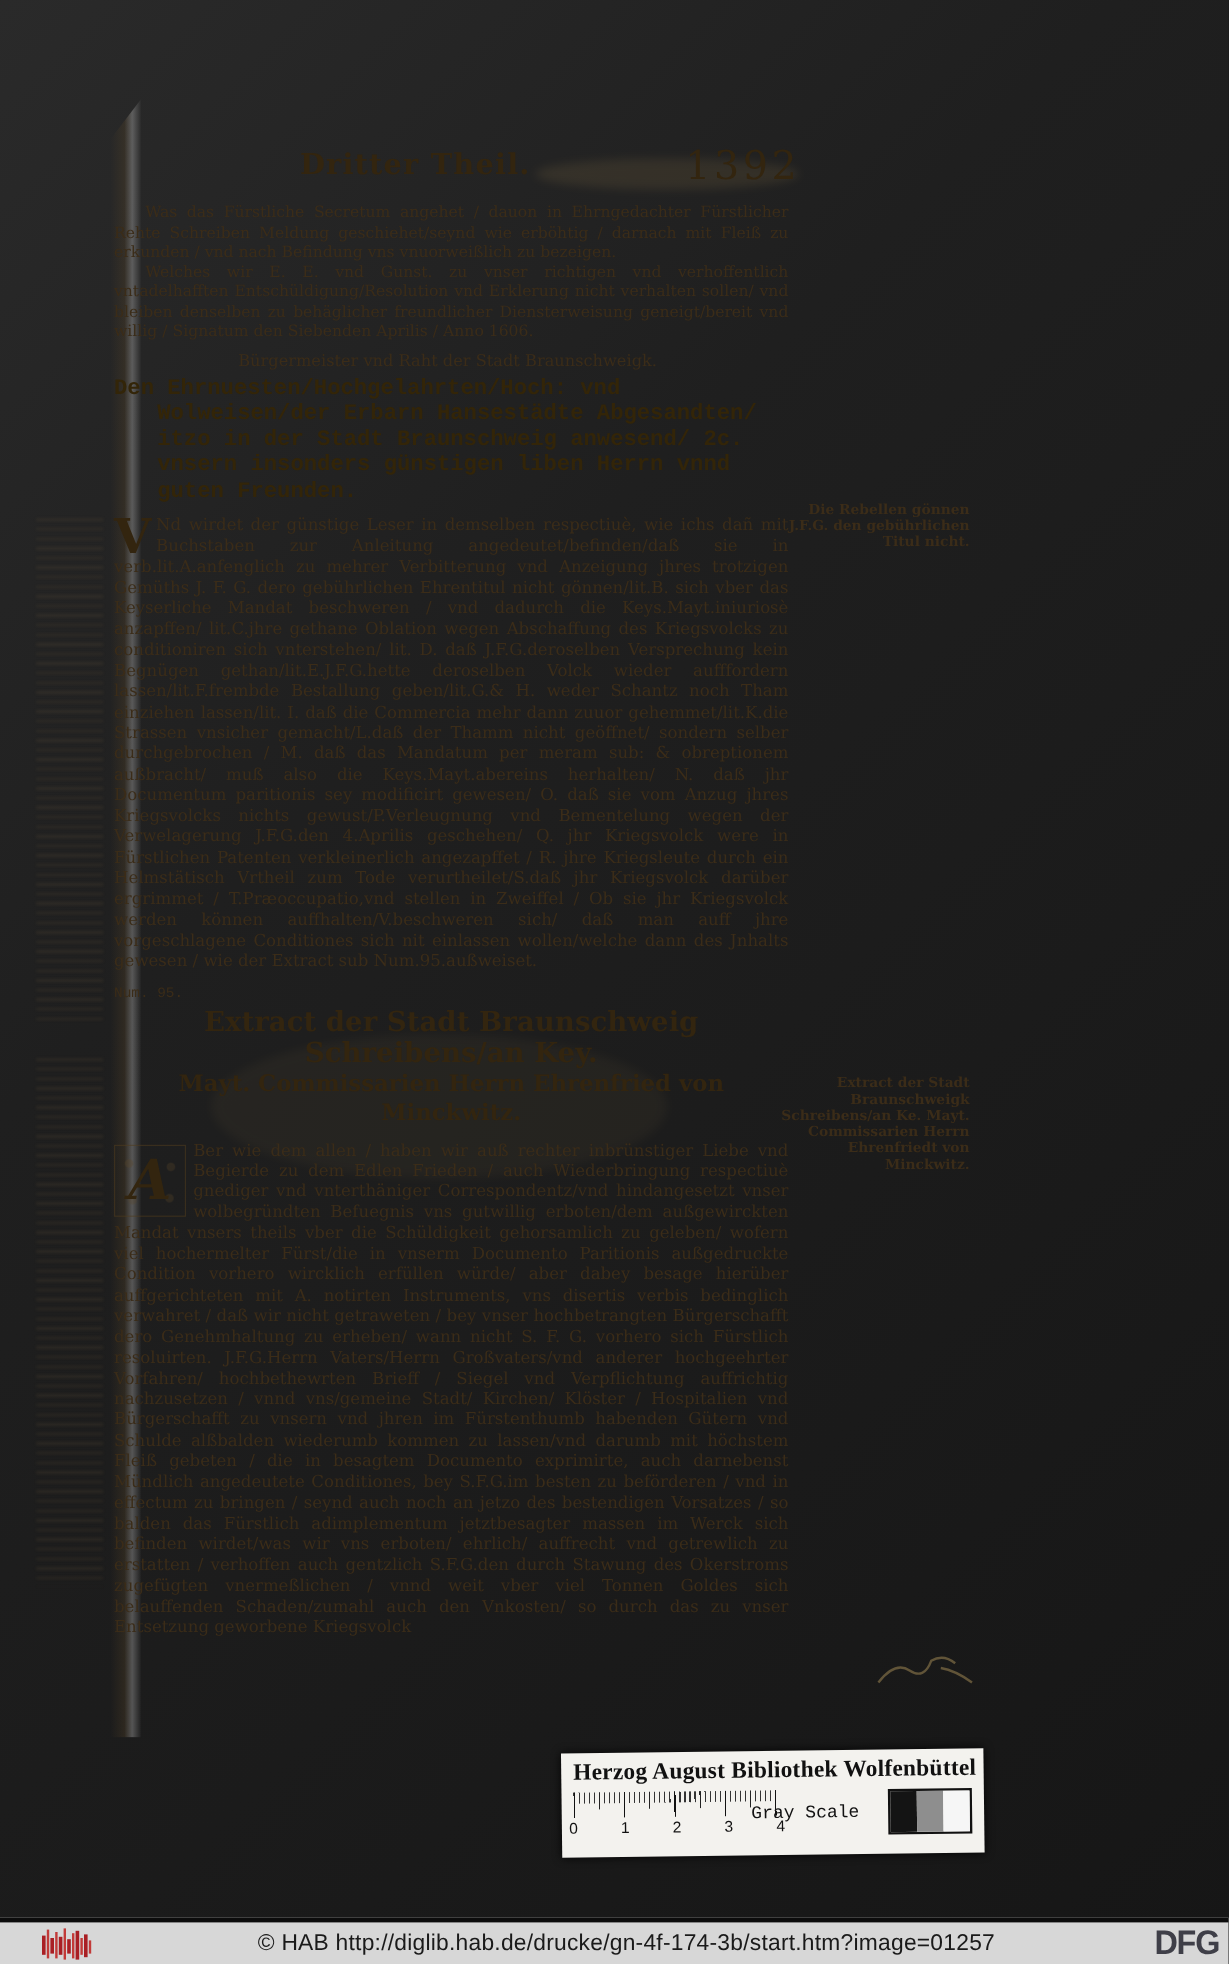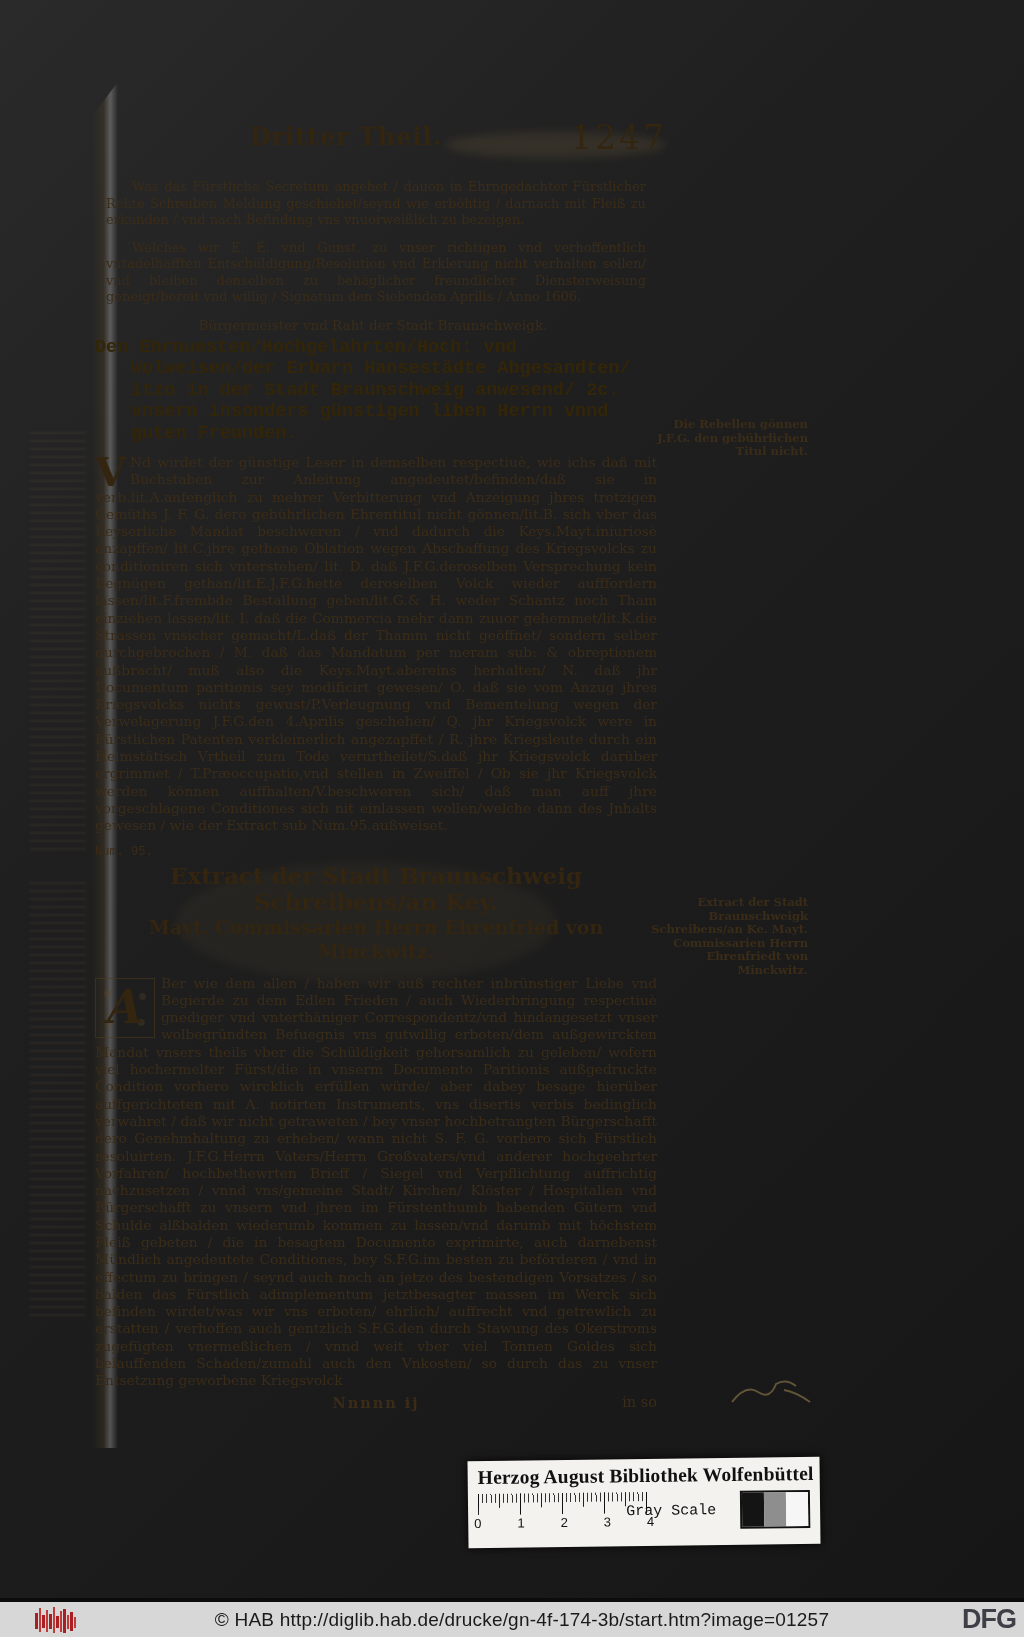--- a/index.html
+++ b/index.html
@@ -22,21 +22,21 @@
          background:repeating-linear-gradient(to bottom,rgba(110,90,60,.55) 0 2px,transparent 2px 8px);}
   .bleed.b1{top:380px;height:420px;}
   .bleed.b2{top:830px;height:440px;}
   .smudge{position:absolute;filter:blur(4px);opacity:.18;background:#8a7347;border-radius:50%;}
   
   .content{position:absolute;left:69px;top:70px;width:562px;}
   .page-head{position:relative;height:46px;margin-bottom:2px;}
   .head-title{position:absolute;left:0;right:60px;text-align:center;font-size:24px;font-weight:bold;
               letter-spacing:1px;color:#33250f;}
   .folio{position:absolute;right:-10px;top:-4px;font-size:33px;letter-spacing:3px;color:#33250f;}
-  .para{font-size:13px;line-height:16.5px;text-align:justify;text-indent:26px;margin:11px;}
+  .para{font-size:13px;line-height:16.5px;text-align:justify;text-indent:26px;margin:0;}
   .sig-line{font-size:13.5px;text-align:center;margin:7px 6px 4px 0;}
   .address{font-size:18.5px;line-height:21.5px;font-weight:bold;color:#332508;
            padding-left:36px;text-indent:-36px;margin:4px 0 10px 0;font-family:Liberation Mono, monospace;}
   .bodytext{font-size:13.8px;line-height:17.3px;text-align:justify;margin:0;}
   .dropcap{float:left;font-size:40px;line-height:32px;padding:2px 4px 0 0;font-weight:bold;color:#33250f;}
   .initial-box{float:left;width:58px;height:58px;margin:3px 6px 0 0;
                border:1px solid rgba(80,60,30,.55);position:relative;
                background:
                  radial-gradient(circle at 20% 25%, rgba(90,70,40,.35) 0 3px, transparent 4px),
                  radial-gradient(circle at 80% 30%, rgba(90,70,40,.3) 0 3px, transparent 4px),
@@ -92,44 +92,39 @@
   <div class="paper">
     <div class="bleed b1"></div>
     <div class="bleed b2"></div>
     <div class="gutter-shadow"></div>
     <div class="smudge" style="left:420px;top:80px;width:220px;height:26px;"></div>
     <div class="smudge" style="left:150px;top:810px;width:380px;height:120px;opacity:.08;"></div>
 
     <div class="content">
       <div class="page-head">
         <div class="head-title">Dritter Theil.</div>
-        <div class="folio">1247</div>
+        <div class="folio">1392</div>
       </div>
 
       <p class="para">Was das Fürstliche Secretum angehet / dauon in Ehrngedachter Fürstlicher Rehte Schreiben Meldung geschiehet/seynd wie erböhtig / darnach mit Fleiß zu erkunden / vnd nach Befindung vns vnuorweißlich zu bezeigen.</p>
       <p class="para">Welches wir E. E. vnd Gunst. zu vnser richtigen vnd verhoffentlich vntadelhafften Entschüldigung/Resolution vnd Erklerung nicht verhalten sollen/ vnd bleiben denselben zu behäglicher freundlicher Diensterweisung geneigt/bereit vnd willig / Signatum den Siebenden Aprilis / Anno 1606.</p>
       <div class="sig-line">Bürgermeister vnd Raht der Stadt Braunschweigk.</div>
 
       <div class="address">Den Ehrnuesten/Hochgelahrten/Hoch: vnd Wolweisen/der Erbarn Hansestädte Abgesandten/ itzo in der Stadt Braunschweig anwesend/ 2c. vnsern insonders günstigen liben Herrn vnnd guten Freunden.</div>
 
       <p class="bodytext"><span class="dropcap">V</span><span>Nd wirdet der günstige Leser in demselben respectiuè, wie ichs dañ mit Buchstaben zur Anleitung angedeutet/befinden/daß sie in verb.lit.A.anfenglich zu mehrer Verbitterung vnd Anzeigung jhres trotzigen Gemüths J. F. G. dero gebührlichen Ehrentitul nicht gönnen/lit.B. sich vber das Keyserliche Mandat beschweren / vnd dadurch die Keys.Mayt.iniuriosè anzapffen/ lit.C.jhre gethane Oblation wegen Abschaffung des Kriegsvolcks zu conditioniren sich vnterstehen/ lit. D. daß J.F.G.deroselben Versprechung kein Begnügen gethan/lit.E.J.F.G.hette deroselben Volck wieder aufffordern lassen/lit.F.frembde Bestallung geben/lit.G.&amp; H. weder Schantz noch Tham einziehen lassen/lit. I. daß die Commercia mehr dann zuuor gehemmet/lit.K.die Strassen vnsicher gemacht/L.daß der Thamm nicht geöffnet/ sondern selber durchgebrochen / M. daß das Mandatum per meram sub: &amp; obreptionem außbracht/ muß also die Keys.Mayt.abereins herhalten/ N. daß jhr Documentum paritionis sey modificirt gewesen/ O. daß sie vom Anzug jhres Kriegsvolcks nichts gewust/P.Verleugnung vnd Bementelung wegen der Verwelagerung J.F.G.den 4.Aprilis geschehen/ Q. jhr Kriegsvolck were in Fürstlichen Patenten verkleinerlich angezapffet / R. jhre Kriegsleute durch ein Helmstätisch Vrtheil zum Tode verurtheilet/S.daß jhr Kriegsvolck darüber ergrimmet / T.Præoccupatio,vnd stellen in Zweiffel / Ob sie jhr Kriegsvolck werden können auffhalten/V.beschweren sich/ daß man auff jhre vorgeschlagene Conditiones sich nit einlassen wollen/welche dann des Jnhalts gewesen / wie der Extract sub Num.95.außweiset.</span></p>
 
       <div class="num-head">Num. 95.</div>
       <div class="extract-h1">Extract der Stadt Braunschweig Schreibens/an Key.</div>
       <div class="extract-h2">Mayt. Commissarien Herrn Ehrenfried von Minckwitz.</div>
 
       <p class="bodytext"><span class="initial-box">
             <span>A</span>
           </span><span>Ber wie dem allen / haben wir auß rechter inbrünstiger Liebe vnd Begierde zu dem Edlen Frieden / auch Wiederbringung respectiuè gnediger vnd vnterthäniger Correspondentz/vnd hindangesetzt vnser wolbegründten Befuegnis vns gutwillig erboten/dem außgewirckten Mandat vnsers theils vber die Schüldigkeit gehorsamlich zu geleben/ wofern viel hochermelter Fürst/die in vnserm Documento Paritionis außgedruckte Condition vorhero wircklich erfüllen würde/ aber dabey besage hierüber auffgerichteten mit A. notirten Instruments, vns disertis verbis bedinglich verwahret / daß wir nicht getraweten / bey vnser hochbetrangten Bürgerschafft dero Genehmhaltung zu erheben/ wann nicht S. F. G. vorhero sich Fürstlich resoluirten. J.F.G.Herrn Vaters/Herrn Großvaters/vnd anderer hochgeehrter Vorfahren/ hochbethewrten Brieff / Siegel vnd Verpflichtung auffrichtig nachzusetzen / vnnd vns/gemeine Stadt/ Kirchen/ Klöster / Hospitalien vnd Bürgerschafft zu vnsern vnd jhren im Fürstenthumb habenden Gütern vnd Schulde alßbalden wiederumb kommen zu lassen/vnd darumb mit höchstem Fleiß gebeten / die in besagtem Documento exprimirte, auch darnebenst Mündlich angedeutete Conditiones, bey S.F.G.im besten zu beförderen / vnd in effectum zu bringen / seynd auch noch an jetzo des bestendigen Vorsatzes / so balden das Fürstlich adimplementum jetztbesagter massen im Werck sich befinden wirdet/was wir vns erboten/ ehrlich/ auffrecht vnd getrewlich zu erstatten / verhoffen auch gentzlich S.F.G.den durch Stawung des Okerstroms zugefügten vnermeßlichen / vnnd weit vber viel Tonnen Goldes sich belauffenden Schaden/zumahl auch den Vnkosten/ so durch das zu vnser Entsetzung geworbene Kriegsvolck</span></p>
 
-      <div class="lastline">
-        <div style="width:90px;"></div>
-        <div class="mid">Nnnnn ij</div>
-        <div class="right">in so</div>
-      </div>
     </div>
 
     <div class="margin-note" style="top:366px;">Die Rebellen gönnen J.F.G. den gebührlichen Titul nicht.</div>
     <div class="margin-note" style="top:844px;">Extract der Stadt Braunschweigk Schreibens/an Ke. Mayt. Commissarien Herrn Ehrenfriedt von Minckwitz.</div>
 
     <svg class="squiggle" width="90" height="40" viewBox="0 0 90 40">
       <path d="M6 28 q14 -18 26 -10 t18 -8 q10 -6 20 2 M58 16 q12 2 26 12" fill="none" stroke="#7a6843" stroke-width="2" opacity=".75"></path>
     </svg>
   </div>
 

